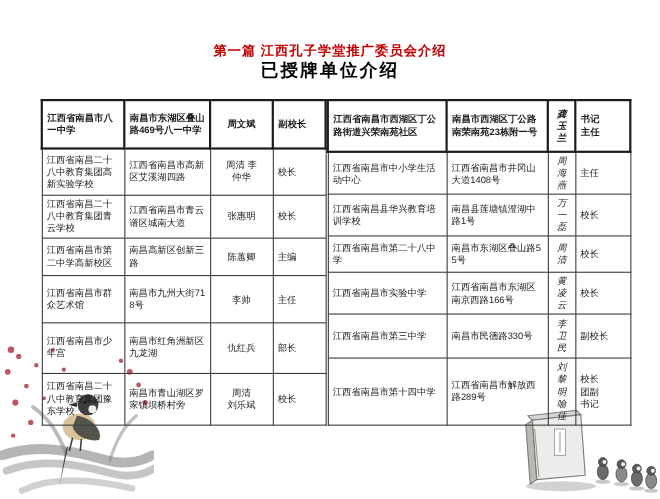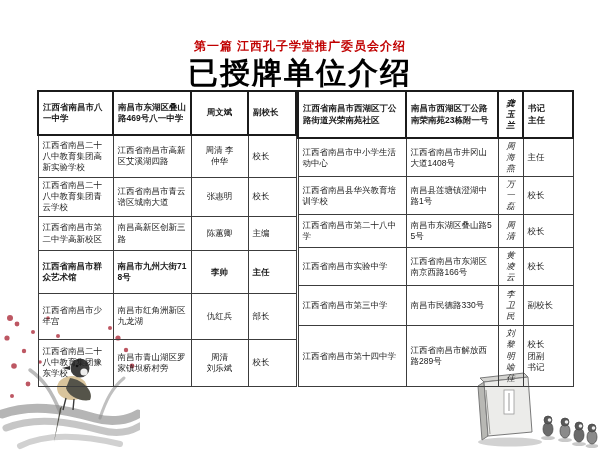--- a/index.html
+++ b/index.html
@@ -1,20 +1,20 @@
 <!DOCTYPE html>
 <html><head>
 <meta charset="utf-8">
 <style>
   html,body{margin:0;padding:0;background:#888;}
   .slide{position:relative;width:600px;height:454px;background:#ffffff;overflow:hidden;
          font-family:"Liberation Sans",sans-serif;color:#111;}
   .section-title{margin:0;padding-top:38px;text-align:center;font-size:12px;font-weight:bold;
                  color:#c00000;font-family:"Liberation Serif",serif;letter-spacing:1px;}
-  .main-title{margin:0;text-align:center;font-size:30px;font-weight:bold;color:#000;
+  .main-title{margin:0;text-align:center;font-size:16px;font-weight:bold;color:#000;
               font-family:"Liberation Serif",serif;letter-spacing:2px;line-height:1.2;}
   .table-wrap{position:absolute;left:37px;top:90px;display:flex;z-index:2;}
   table.tbl{border-collapse:collapse;table-layout:fixed;background:transparent;}
   .tbl td{border:1px solid #3c3c3c;padding:2px 4px;font-size:8.5px;line-height:1.3;
           vertical-align:middle;white-space:pre-line;word-break:break-all;color:#1a1a1a;}
   .tbl tr.hdr td{font-weight:bold;border:2px solid #1b1b1b;}
   .tbl td.person{padding:2px 3px;text-align:center;}
   .tbl.right td.person{padding:2px 7px;text-align:center;font-style:italic;}
   .watermark{position:absolute;left:195px;top:218px;font-size:42px;letter-spacing:4px;
              color:#bdbdbd;opacity:.55;z-index:1;pointer-events:none;white-space:nowrap;
@@ -101,21 +101,21 @@
             <td class="address">江西省南昌市青云谱区城南大道</td>
             <td class="person">张惠明</td>
             <td class="position">校长</td>
           </tr>
           <tr style="height: 34px;">
             <td class="unit">江西省南昌市第二中学高新校区</td>
             <td class="address">南昌高新区创新三路</td>
             <td class="person">陈蕙卿</td>
             <td class="position">主编</td>
           </tr>
-          <tr style="height: 42px; font-weight: bold;">
+          <tr style="height: 42px;">
             <td class="unit">江西省南昌市群众艺术馆</td>
             <td class="address">南昌市九州大街718号</td>
             <td class="person">李帅</td>
             <td class="position">主任</td>
           </tr>
           <tr style="height: 45px;">
             <td class="unit">江西省南昌市少年宫</td>
             <td class="address">南昌市红角洲新区九龙湖</td>
             <td class="person">仇红兵</td>
             <td class="position">部长</td>

